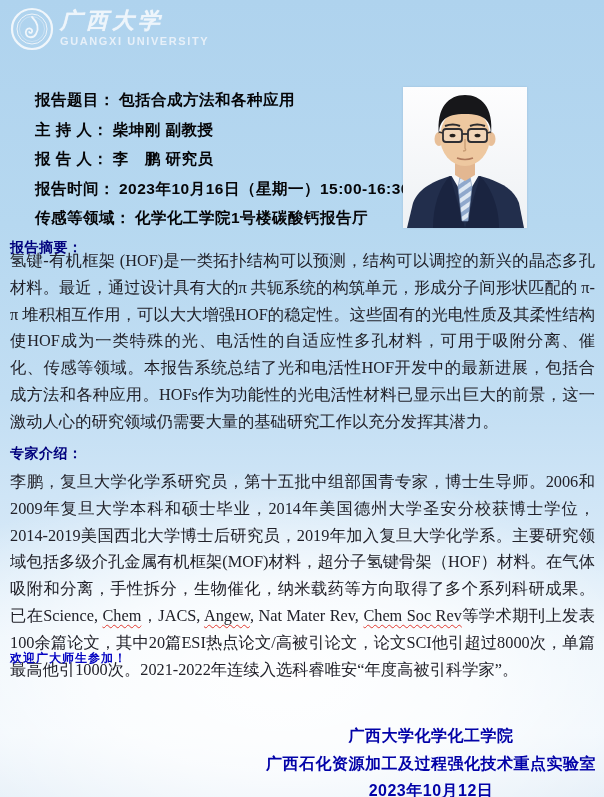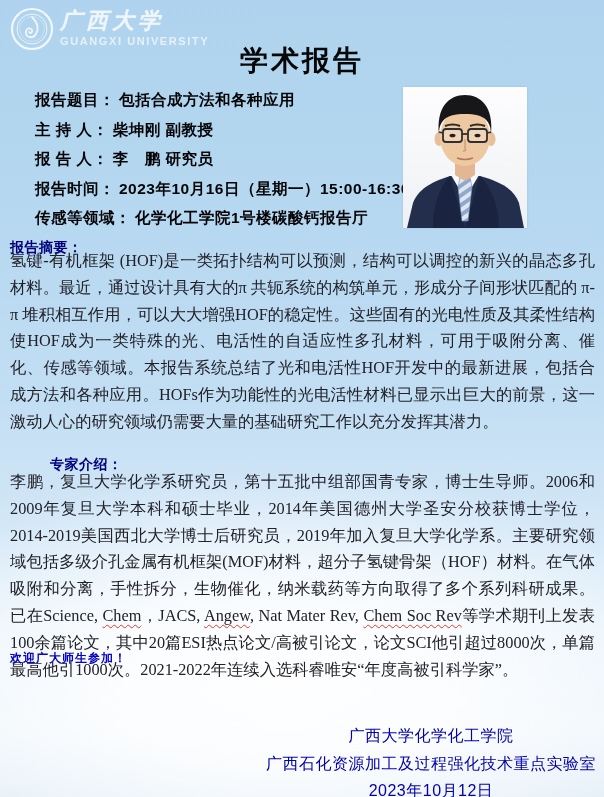--- a/index.html
+++ b/index.html
@@ -38,21 +38,21 @@
   .detail-label{margin-right:4px;}
   
   .photo{position:absolute;left:403px;top:87px;width:124px;height:141px;margin:0;box-shadow:0 0 2px rgba(120,150,180,.35);}
   .photo svg{display:block;}
   
   .sec-heading{
     position:absolute;left:10px;margin:0;
     font-size:14px;font-weight:bold;color:#00007d;letter-spacing:.5px;
   }
   .heading-abstract{top:239px;}
-  .heading-expert{top:456px;margin-left:40px;}
+  .heading-expert{top:445px;}
   .body-par{
     position:absolute;left:10px;width:585px;margin:0;
     font-family:"Liberation Serif","DejaVu Serif",serif;
     font-size:16.3px;line-height:26.8px;color:#212129;
     text-align:justify;
   }
   .par-abstract{top:248px;}
   .par-expert{top:469px;}
   .sq{
     text-decoration:underline wavy #e03a2f 1px;
@@ -62,21 +62,21 @@
   
   .welcome{
     position:absolute;left:10px;top:650px;margin:0;
     font-size:12px;font-weight:bold;color:#0404c2;letter-spacing:1px;font-family:Liberation Mono, monospace;
   }
   .footer{
     position:absolute;right:8px;top:722px;width:330px;
     text-align:center;
   }
   .footer-line{
-    font-size:16px;font-weight:normal;color:#0202a8;
+    font-size:16px;font-weight:bold;color:#0202a8;
     line-height:27.5px;letter-spacing:.5px;white-space:nowrap;text-align:center;
   }
 </style>
 </head>
 <body>
 
 <div class="page">
 
   <div class="logo">
     <svg class="seal" viewBox="0 0 44 44" aria-hidden="true">
@@ -84,21 +84,20 @@
       <circle cx="22" cy="22" r="15" fill="none" stroke="#eef4fa" stroke-width="1"></circle>
       <path d="M22 10 C28 16 29 22 26 27 C24 31 18 31.5 16.2 27.5 C14.8 24.2 17 21 20 21.5 C22 22 22.8 24 21.6 25.4 C20.8 26.3 19.4 26 19.2 24.8" fill="none" stroke="#f0f6fb" stroke-width="1.8" stroke-linecap="round"></path>
       <circle cx="22" cy="22" r="12.5" fill="none" stroke="#eef4fa" stroke-width="0.6" opacity="0.7"></circle>
     </svg>
     <div class="logo-text">
       <div class="logo-cn">广西大学</div>
       <div class="logo-en">GUANGXI UNIVERSITY</div>
     </div>
   </div>
 
-  <h1 class="page-title">学术报告</h1>
 
   <section class="details">
     <div class="detail-row">
       <span class="detail-label">报告题目：</span><span class="detail-value">包括合成方法和各种应用</span>
     </div>
     <div class="detail-row">
       <span class="detail-label">主 持 人：</span><span class="detail-value">柴坤刚 副教授</span>
     </div>
     <div class="detail-row">
       <span class="detail-label">报 告 人：</span><span class="detail-value">李　鹏 研究员</span>

